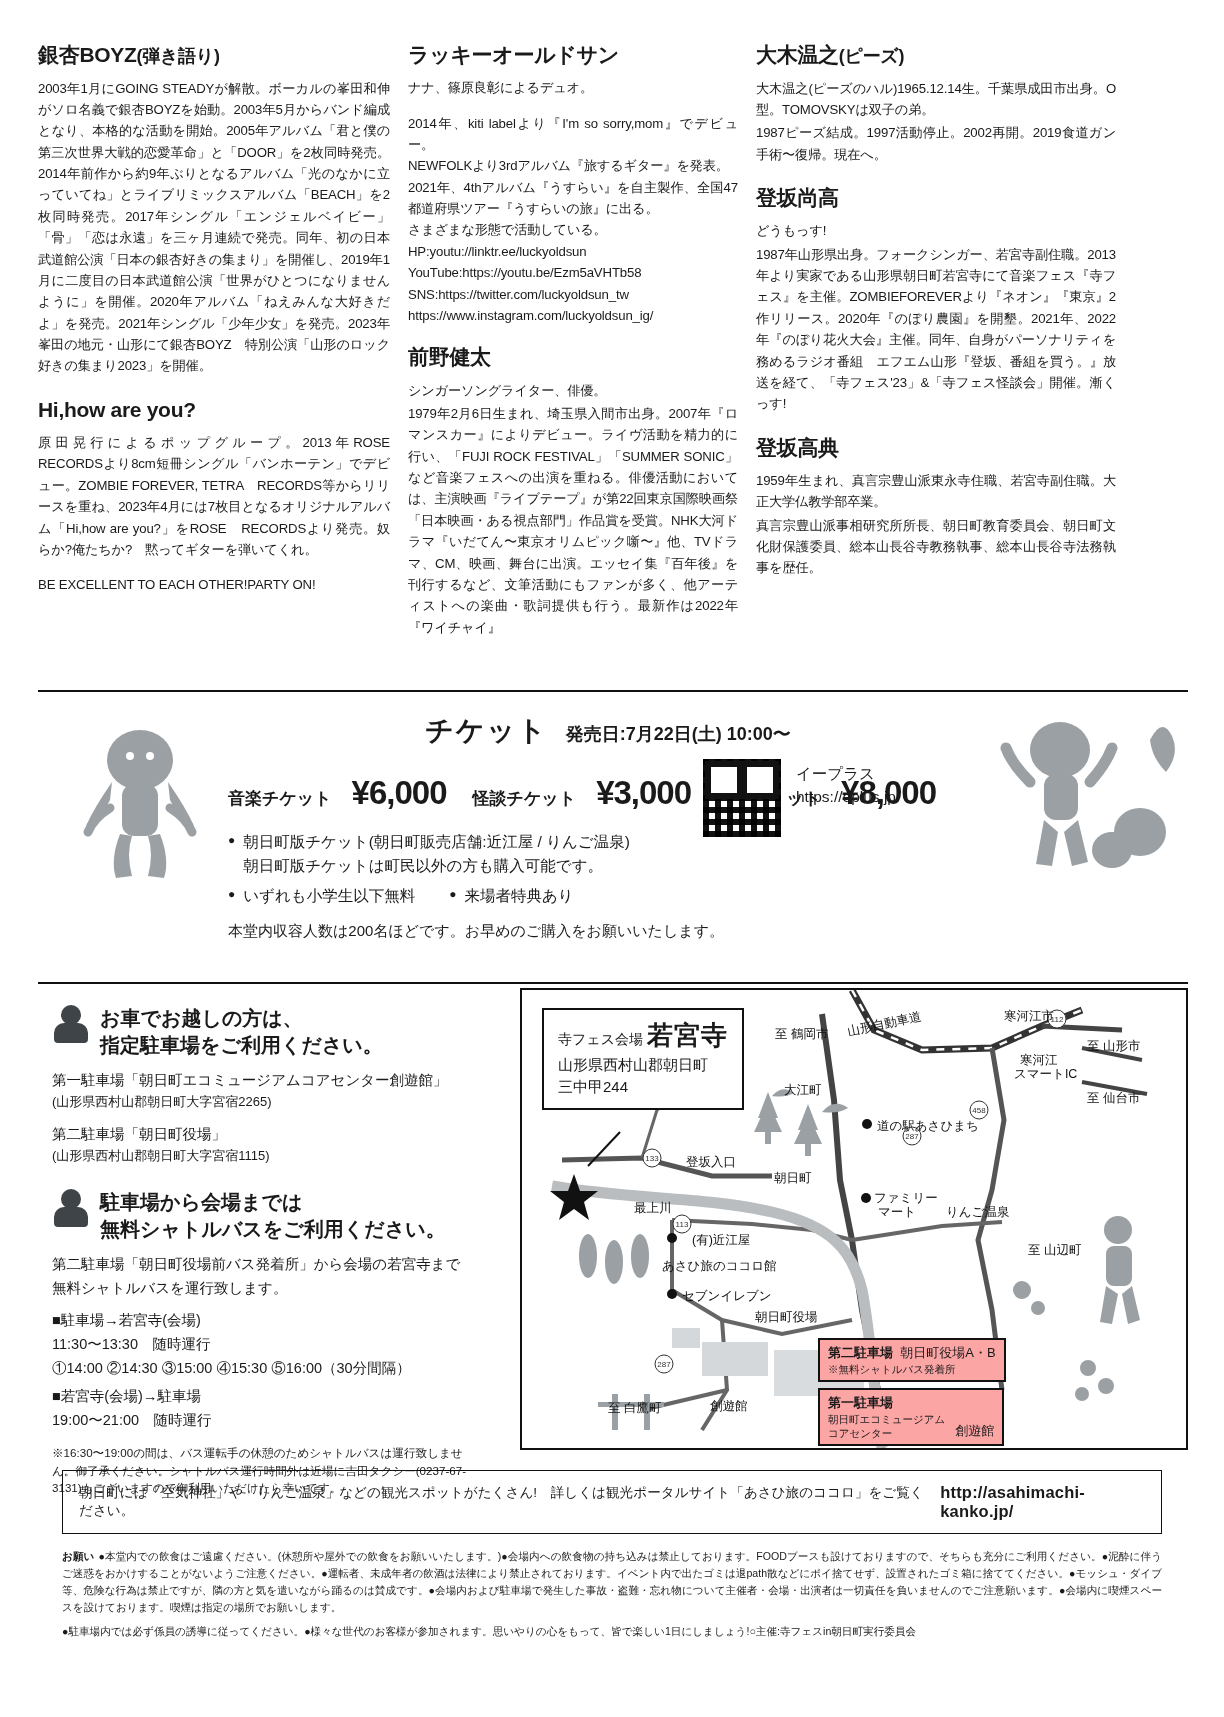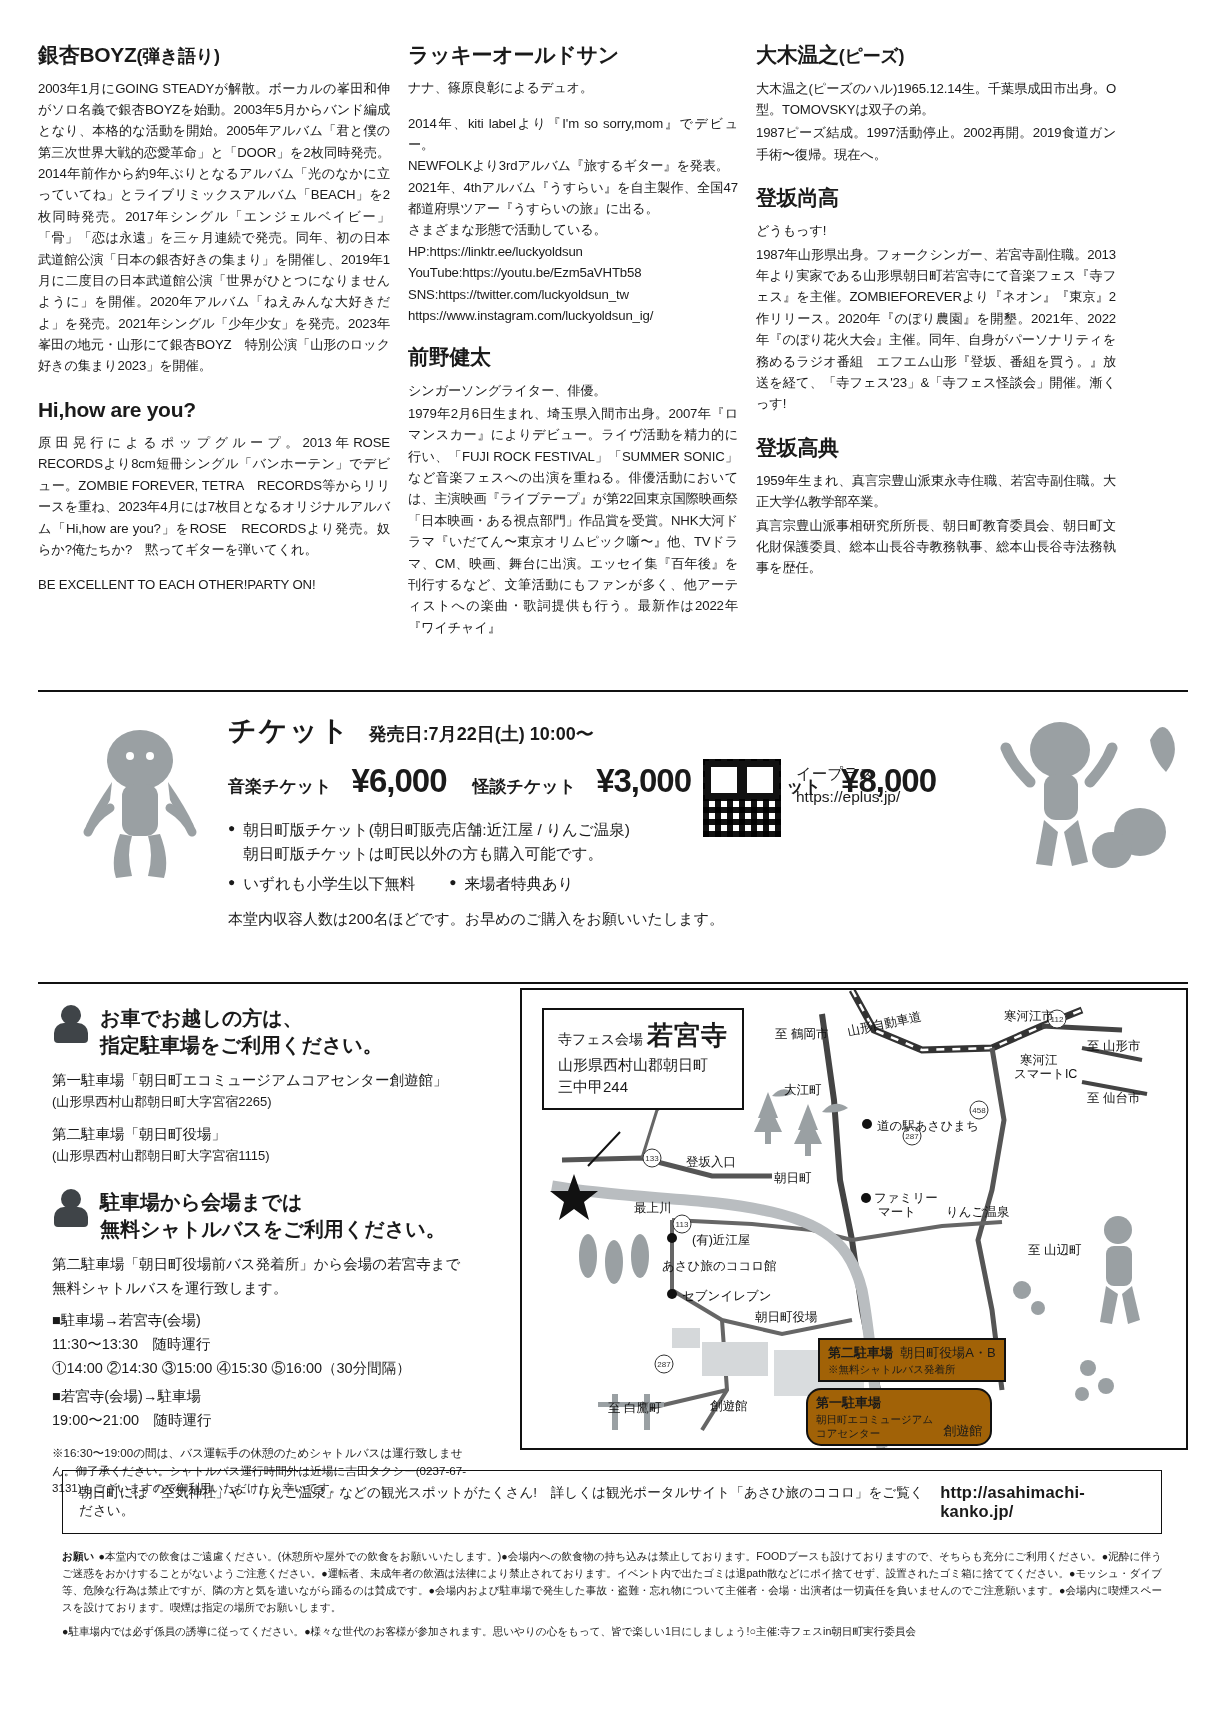--- a/index.html
+++ b/index.html
@@ -51,21 +51,22 @@
   }
   .rule-top { top: 690px; }
   .rule-bot { top: 982px; }
 
   .ticket {
     position: absolute;
     top: 712px; left: 228px; width: 760px;
   }
   .ticket-head {
     display: flex; align-items: baseline; gap: 18px;
-    margin-bottom: 12px;
+    margin-bottom: 24px;
+    justify-content: center;
   }
   .ticket-title { font-size: 28px; font-weight: bold; letter-spacing: 2px; }
   .ticket-date { font-size: 18px; font-weight: bold; }
   .price-row {
     display: flex; align-items: baseline; gap: 26px;
     margin-bottom: 18px;
   }
   .price-item { display: flex; align-items: baseline; gap: 20px; }
   .price-label { font-size: 17px; font-weight: bold; }
   .price-value { font-size: 33px; font-weight: bold; letter-spacing: -1px; }
@@ -140,21 +141,21 @@
   .venue-box {
     position: absolute; top: 18px; left: 20px;
     border: 2px solid #111; background:#fff;
     padding: 8px 14px 10px 14px;
     line-height: 1.35;
   }
   .venue-box .l1 { font-size: 14px; }
   .venue-box .l1 b { font-size: 26px; letter-spacing: 1px; }
   .venue-box .l2 { font-size: 15px; margin-top: 2px; }
   .p-box {
-    position: absolute; border:2px solid #111; background:#a16207;
+    position: absolute; border:2px solid #111; background:#fca5a5;
     padding: 4px 8px; font-size: 13px; line-height:1.35;
   }
   .p-box .ttl { font-weight: bold; }
   .p-box .sm { font-size: 10.5px; }
 
   
   .foot-box {
     position: absolute;
     top: 1470px; left: 62px; width: 1100px;
     border: 1.5px solid #111;
@@ -189,21 +190,21 @@
       <p class="artist-body">BE EXCELLENT TO EACH OTHER!PARTY ON!</p>
     </div>
 
     <div class="col c2">
       <h2 class="artist-name"><span>ラッキーオールドサン</span></h2>
       <p class="artist-body nolast">ナナ、篠原良彰によるデュオ。</p>
       <p class="artist-body block" style="margin-bottom:0">2014年、kiti labelより『I'm so sorry,mom』でデビュー。</p>
       <p class="artist-body block" style="margin-bottom:0">NEWFOLKより3rdアルバム『旅するギター』を発表。</p>
       <p class="artist-body block" style="margin-bottom:0">2021年、4thアルバム『うすらい』を自主製作、全国47都道府県ツアー『うすらいの旅』に出る。</p>
       <p class="artist-body block" style="margin-bottom:0">さまざまな形態で活動している。</p>
-      <p class="artist-body block" style="margin-bottom:0">HP:https://linktr.ee/luckyoldsun</p>
+      <p class="artist-body block" style="margin-bottom:0">HP:youtu://linktr.ee/luckyoldsun</p>
       <p class="artist-body block" style="margin-bottom:0">YouTube:https://youtu.be/Ezm5aVHTb58</p>
       <p class="artist-body block" style="margin-bottom:0">SNS:https://twitter.com/luckyoldsun_tw</p>
       <p class="artist-body" style="margin-bottom:18px">https://www.instagram.com/luckyoldsun_ig/</p>
 
       <h2 class="artist-name"><span>前野健太</span></h2>
       <p class="artist-body nolast" style="margin-bottom:2px">シンガーソングライター、俳優。</p>
       <p class="artist-body">1979年2月6日生まれ、埼玉県入間市出身。2007年『ロマンスカー』によりデビュー。ライヴ活動を精力的に行い、「FUJI ROCK FESTIVAL」「SUMMER SONIC」など音楽フェスへの出演を重ねる。俳優活動においては、主演映画『ライブテープ』が第22回東京国際映画祭「日本映画・ある視点部門」作品賞を受賞。NHK大河ドラマ『いだてん〜東京オリムピック噺〜』他、TVドラマ、CM、映画、舞台に出演。エッセイ集『百年後』を刊行するなど、文筆活動にもファンが多く、他アーティストへの楽曲・歌詞提供も行う。最新作は2022年『ワイチャイ』</p>
     </div>
 
     <div class="col c3">
@@ -462,21 +463,21 @@
     <div class="map-label" style="left:160px; top:298px;">セブンイレブン</div>
     <div class="map-label" style="left:226px; top:319px;margin-left:7px;">朝日町役場</div>
     <div class="map-label" style="left:188px; top:408px;">創遊館</div>
     <div class="map-label" style="left:86px; top:410px;">至 白鷹町</div>
 
     <div class="p-box" style="left:296px; top:348px;">
       <div><span class="ttl">第二駐車場</span> &nbsp;<span>朝日町役場A・B</span></div>
       <div class="sm">※無料シャトルバス発着所</div>
     </div>
 
-    <div class="p-box" style="left:284px; top:398px;border-radius:15px;">
+    <div class="p-box" style="left:296px; top:398px;">
       <div class="ttl">第一駐車場</div>
       <div style="display:flex; align-items:flex-end; gap:10px;">
         <div class="sm" style="white-space:pre-line">朝日町エコミュージアム
 コアセンター</div>
         <div>創遊館</div>
       </div>
     </div>
   </div>
 
   <div class="foot-box">

